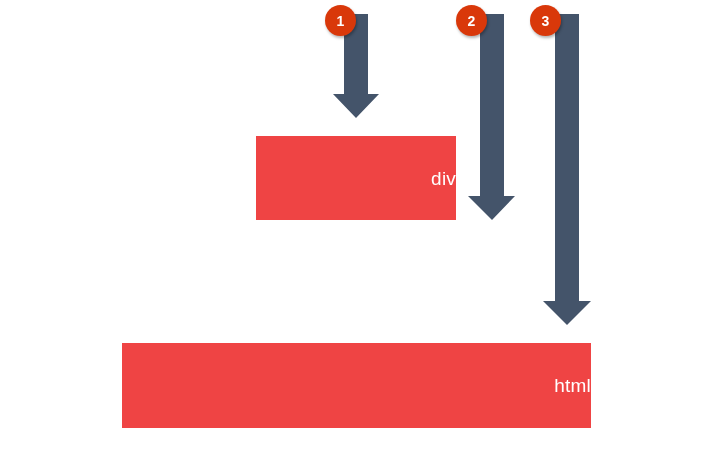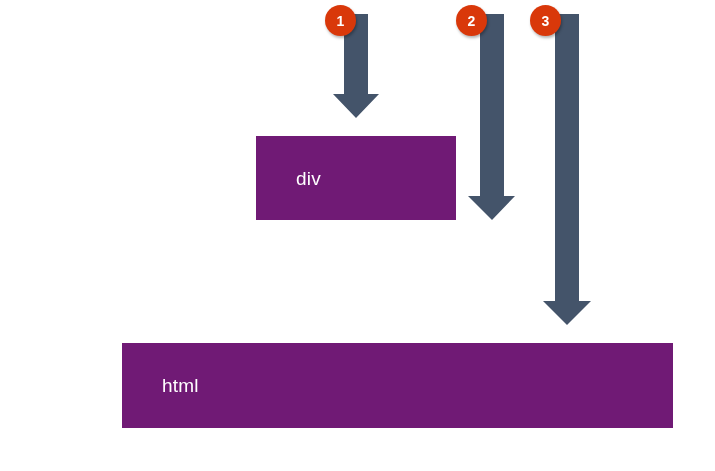--- a/index.html
+++ b/index.html
@@ -16,39 +16,39 @@
   #canvas {
     position: relative;
     width: 715px;
     height: 471px;
     background: #ffffff;
   }
 
   
   .box {
     position: absolute;
-    background: #701a75;
+    background: #ef4444;
     display: flex;
     align-items: center;
-    justify-content: flex-start;
+    justify-content: flex-end;
     box-sizing: border-box;
     padding-left: 40px;
   }
   .box-label {
     color: #ffffff;
     font-size: 19px;
     font-family: "Liberation Sans", sans-serif;
     letter-spacing: 0.2px;
     line-height: 1;
     user-select: none;
   }
 
   #box-div  { left: 256px; top: 136px; width: 200px; height: 84px; }
   #box-body { left: 196px; top: 239px; width: 320px; height: 84px; }
-  #box-html { left: 122px; top: 343px; width: 551px; height: 85px; }
+  #box-html { left: 122px; top: 343px; width: 469px; height: 85px; }
 
   
   .arrow {
     position: absolute;
     overflow: visible;
   }
   .arrow svg { display: block; overflow: visible; }
 
   #arrow-1 { left: 333px; top: 14px;  width: 46px; height: 105px; }
   #arrow-2 { left: 468px; top: 14px;  width: 47px; height: 207px; }

